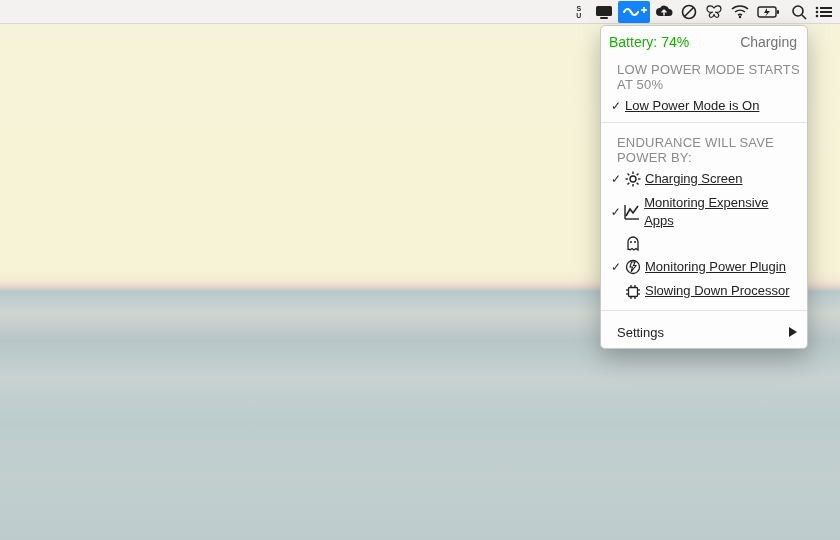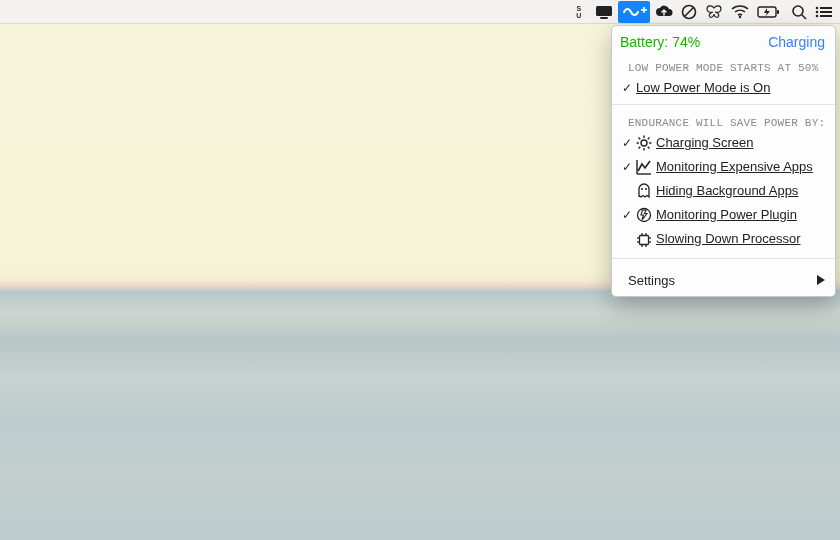--- a/index.html
+++ b/index.html
@@ -22,29 +22,29 @@
     height: 22px; min-width: 22px; padding: 0 3px;
     display: flex; align-items: center; justify-content: center;
     border-radius: 2px; color: #2b2b2b;
   }
   .mb-item.selected { background: #1485ff; color: #fff; }
   .mb-item svg { display: block; }
   .su-stack { font-size: 7px; line-height: 7px; letter-spacing: 0.5px; font-weight: 600; text-align: center; }
 
   
   .panel {
-    position: absolute; top: 25px; right: 4px; width: 225px;
+    position: absolute; top: 25px; right: 32px; width: 208px;
     background: #fdfdfd; border: 1px solid #c8c8c8; border-radius: 5px;
     box-shadow: 0 10px 24px rgba(0,0,0,0.25);
   }
   .row { display: flex; align-items: center; padding: 3px 10px 3px 8px; line-height: 18px; }
   .row.header { padding-top: 7px; padding-bottom: 3px; font-size: 14px; }
-  .label-right { margin-left: auto; color: #3b82f6; }
+  .label-right { margin-left: auto; color: #737373; }
   .battery-label { color: #16b400; font-weight: 500; }
-  .section-caption { color: #8a8a8a; font-size: 11px; letter-spacing: 0.2px; padding: 8px 3px 2px 16px; font-family: Liberation Mono, monospace; }
+  .section-caption { color: #8a8a8a; font-size: 13px; letter-spacing: 0.2px; padding: 8px 3px 2px 16px; }
   .section-caption.right { text-align: left; }
   .check-col { width: 14px; text-align: center; color: #2b2b2b; font-size: 12px; }
   .icon-col { width: 20px; display: flex; align-items: center; justify-content: center; }
   .icon-col svg { width: 16px; height: 16px; }
   .item-label { padding-left: 2px; text-decoration: underline; }
   .sep { height: 1px; background: #e2e2e2; margin: 4px 0; }
   .settings-row { padding: 6px 10px 8px 16px; display: flex; align-items: center; margin-top: 8px; }
   .chev { margin-left: auto; }
 </style>
 </head>
@@ -184,21 +184,20 @@
 
     <div class="row">
       <span class="check-col"></span>
       <span class="icon-col">
         <svg viewBox="0 0 16 16">
             <path d="M3 14V6a5 5 0 0110 0v8l-2-1.5L9 14l-2-1.5L5 14l-2-1.5z" fill="none" stroke="#222" stroke-width="1.3"></path>
             <circle cx="6" cy="6" r="1" fill="#222"></circle>
             <circle cx="10" cy="6" r="1" fill="#222"></circle>
           </svg>
       </span>
-      <span class="item-label">Hiding Background Apps</span>
     </div>
 
     <div class="row">
       <span class="check-col">✓</span>
       <span class="icon-col">
         <svg viewBox="0 0 16 16">
             <circle cx="8" cy="8" r="6.5" fill="none" stroke="#222" stroke-width="1.3"></circle>
             <path d="M10 3H6.5L5 8h2.5L6 13l5-6.5H8.5z" fill="none" stroke="#222" stroke-width="1.1"></path>
           </svg>
       </span>

